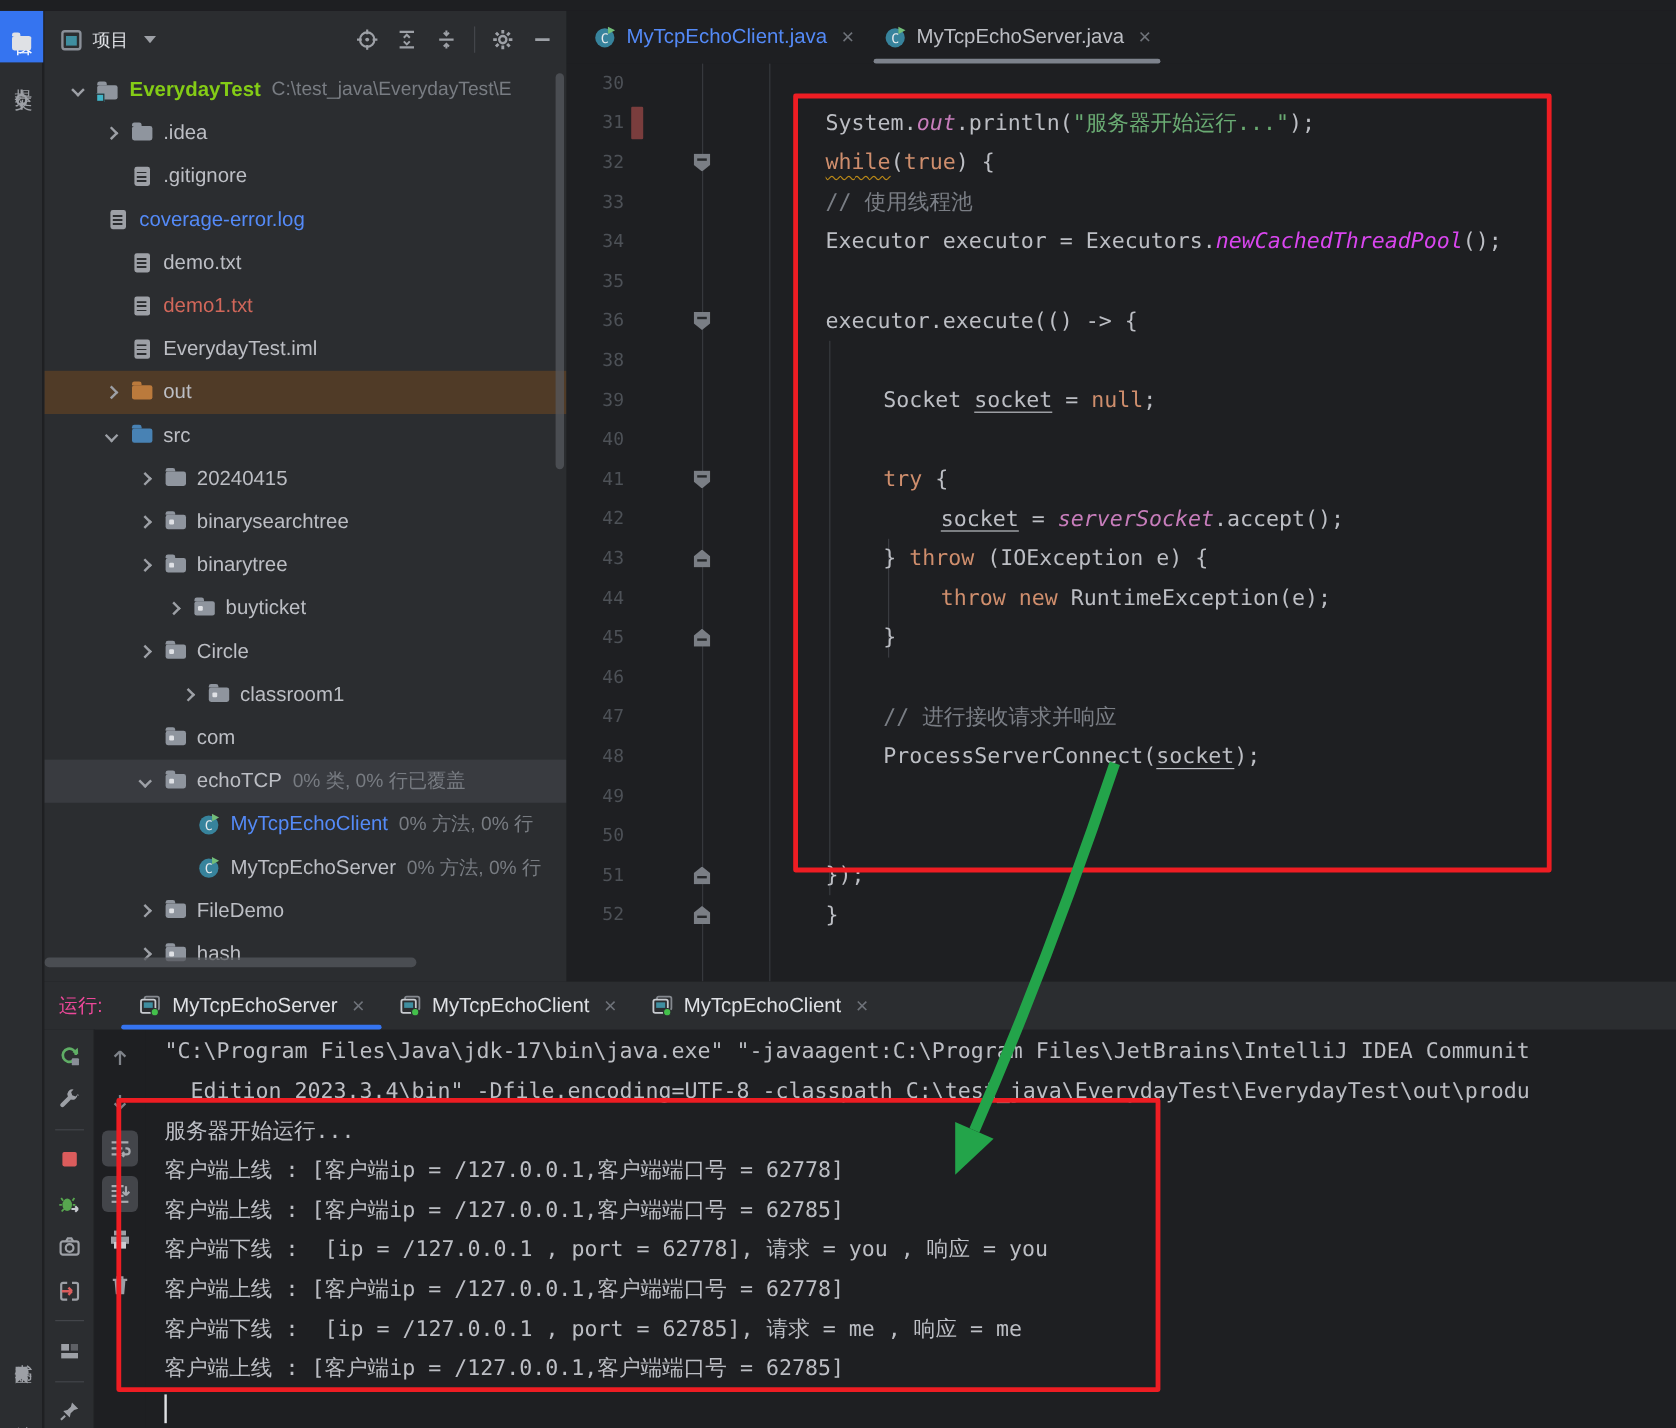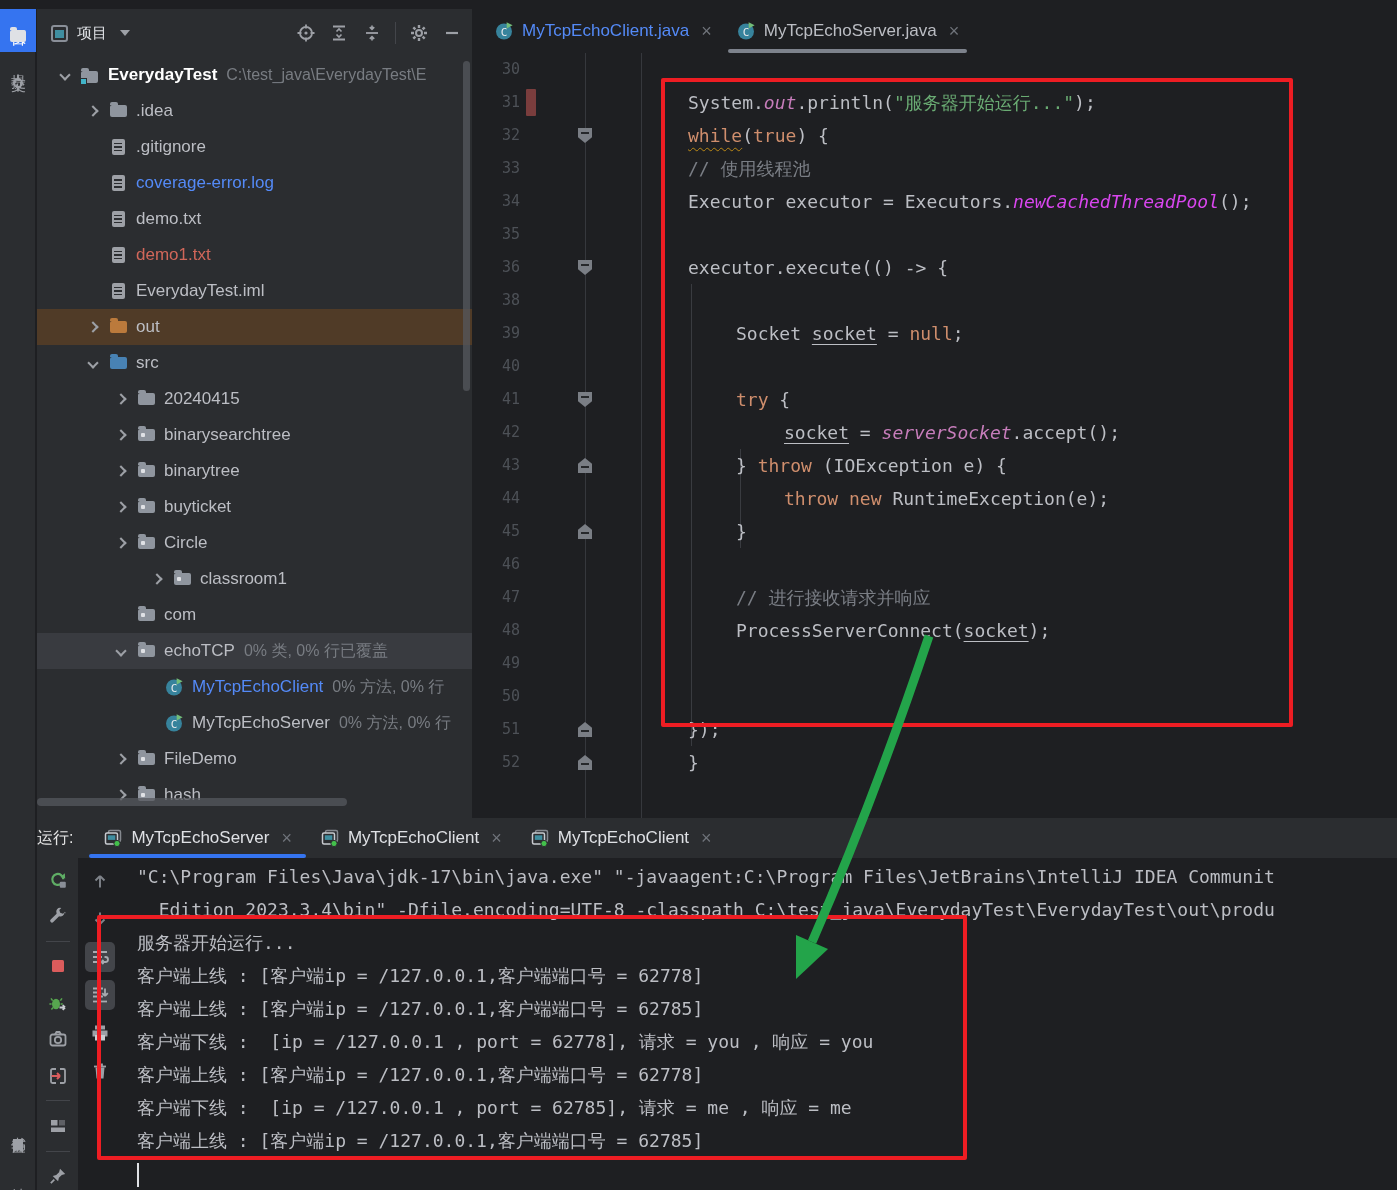--- a/index.html
+++ b/index.html
@@ -47,21 +47,21 @@
   .ico-folder.out{background:#bb7a3c}
   .projwrap{position:relative;width:19px;height:16px}
   .projwrap .badge{position:absolute;left:-1px;bottom:-2px;width:7px;height:7px;background:#41b4c8;border:1px solid #2b2d30}
   .ico-file{width:13px;height:16px;background:#9da0a6;border-radius:2px;position:relative}
   .ico-file::after{content:"";position:absolute;left:2.5px;top:3.5px;width:8px;height:9px;
     background:repeating-linear-gradient(#2b2d30 0 1.5px,transparent 1.5px 3.5px)}
   .tlabel{margin-left:5px}
   .textra{margin-left:9px;color:#787c82;font-size:16px}
   .c-blue{color:#548af7}
   .c-red{color:#d1675a}
-  .c-bold{font-weight:bold;color:#ffffff}
+  .c-bold{font-weight:bold;color:#84cc16}
   .vsb{position:absolute;right:2px;top:52px;width:7px;height:330px;background:#55585d;border-radius:4px;opacity:.75}
   .hsb{position:absolute;left:0;top:789px;width:310px;height:8px;background:#55585d;border-radius:4px;opacity:.75}
 
   
   .editor{position:absolute;left:472px;top:9px;width:925px;height:809px;background:#1e1f22;z-index:2;overflow:hidden}
   .edtabs{height:44px;display:flex;align-items:center;padding-left:10px;background:#1e1f22}
   .edtab{display:flex;align-items:center;gap:8px;height:44px;padding:0 12px;font-size:17px;position:relative;cursor:pointer}
   .edtab .cls{width:20px;height:20px}
   .edtab .x{color:#6f737a;font-size:18px;margin-left:4px}
   .edtab.active::after{content:"";position:absolute;left:4px;right:4px;bottom:0;height:4px;background:#7d828c;border-radius:2px}
@@ -84,21 +84,21 @@
   .t-kw{color:#cf8e6d}
   .t-kwz{color:#cf8e6d;text-decoration:underline wavy #b98816 1px;text-underline-offset:5px}
   .t-str{color:#6aab73}
   .t-cm{color:#7a7e85}
   .t-fld{color:#c77dbb;font-style:italic}
   .t-sm{color:#d946ef;font-style:italic}
   .t-ul{color:#bcbec4;text-decoration:underline;text-underline-offset:4px}
 
   
   .runheader{position:absolute;left:37px;top:818px;width:1360px;height:40px;background:#2b2d30;display:flex;align-items:center;z-index:3}
-  .runlabel{font-size:16px;color:#e5e5e5;}
+  .runlabel{font-size:16px;color:#ec4899;margin-left:12px}
   .runtabs{display:flex;align-items:center;height:40px;margin-left:16px}
   .runtab{display:flex;align-items:center;gap:8px;height:40px;padding:0 14px;font-size:17px;color:#dfe1e5;position:relative;cursor:pointer}
   .runtab .x{color:#6f737a;font-size:18px;margin-left:4px}
   .runtab.active::after{content:"";position:absolute;left:0;right:0;bottom:0;height:4px;background:#3574f0;border-radius:2px}
   .runtoolbar{position:absolute;left:37px;top:858px;width:42px;height:332px;background:#2b2d30;border-right:1px solid #1e1f22;display:flex;flex-direction:column;align-items:center;padding-top:8px;gap:9px;z-index:3}
   .tb-div{width:24px;height:1px;background:#43454a;margin:2px 0}
   .congut{position:absolute;left:80px;top:858px;width:40px;height:332px;display:flex;flex-direction:column;align-items:center;padding-top:8px;gap:8px;z-index:3}
   .congut .svgic{width:30px;height:30px;border-radius:5px}
   .congut .svgic.on{background:#43454a}
   .runtoolbar .svgic{width:30px;height:30px;border-radius:5px;cursor:pointer}
@@ -212,58 +212,58 @@
         </span>
         <span class="tlabel">.idea</span>
       </div>
       <div class="trow" style="padding-left: 44px;">
         <span class="chslot"></span>
         <span class="islot">
           <span class="ico-file"></span>
         </span>
         <span class="tlabel">.gitignore</span>
       </div>
+      <div class="trow" style="padding-left: 24px;">
+        <span class="chslot"></span>
+        <span class="islot">
+          <span class="ico-file"></span>
+        </span>
+        <span class="tlabel c-blue">coverage-error.log</span>
+      </div>
       <div class="trow" style="padding-left: 44px;">
         <span class="chslot"></span>
         <span class="islot">
           <span class="ico-file"></span>
         </span>
-        <span class="tlabel c-blue">coverage-error.log</span>
+        <span class="tlabel">demo.txt</span>
       </div>
       <div class="trow" style="padding-left: 44px;">
         <span class="chslot"></span>
         <span class="islot">
           <span class="ico-file"></span>
         </span>
-        <span class="tlabel">demo.txt</span>
+        <span class="tlabel c-red">demo1.txt</span>
       </div>
       <div class="trow" style="padding-left: 44px;">
         <span class="chslot"></span>
         <span class="islot">
           <span class="ico-file"></span>
         </span>
-        <span class="tlabel c-red">demo1.txt</span>
+        <span class="tlabel">EverydayTest.iml</span>
+      </div>
+      <div class="trow sel-brown" style="padding-left: 44px;">
+        <span class="chslot">
+          <span class="chev right"></span>
+        </span>
+        <span class="islot">
+          <span class="ico-folder out"></span>
+        </span>
+        <span class="tlabel">out</span>
       </div>
       <div class="trow" style="padding-left: 44px;">
-        <span class="chslot"></span>
-        <span class="islot">
-          <span class="ico-file"></span>
-        </span>
-        <span class="tlabel">EverydayTest.iml</span>
-      </div>
-      <div class="trow sel-brown" style="padding-left: 44px;">
-        <span class="chslot">
-          <span class="chev right"></span>
-        </span>
-        <span class="islot">
-          <span class="ico-folder out"></span>
-        </span>
-        <span class="tlabel">out</span>
-      </div>
-      <div class="trow" style="padding-left: 44px;">
         <span class="chslot">
           <span class="chev down"></span>
         </span>
         <span class="islot">
           <span class="ico-folder src"></span>
         </span>
         <span class="tlabel">src</span>
       </div>
       <div class="trow" style="padding-left: 72px;">
         <span class="chslot">
@@ -285,21 +285,21 @@
       </div>
       <div class="trow" style="padding-left: 72px; text-align: center;">
         <span class="chslot">
           <span class="chev right"></span>
         </span>
         <span class="islot">
           <span class="ico-folder pkg"></span>
         </span>
         <span class="tlabel">binarytree</span>
       </div>
-      <div class="trow" style="padding-left: 72px;">
+      <div class="trow" style="padding-left: 96px;">
         <span class="chslot">
           <span class="chev right"></span>
         </span>
         <span class="islot">
           <span class="ico-folder pkg"></span>
         </span>
         <span class="tlabel">buyticket</span>
       </div>
       <div class="trow" style="padding-left: 72px;">
         <span class="chslot">

